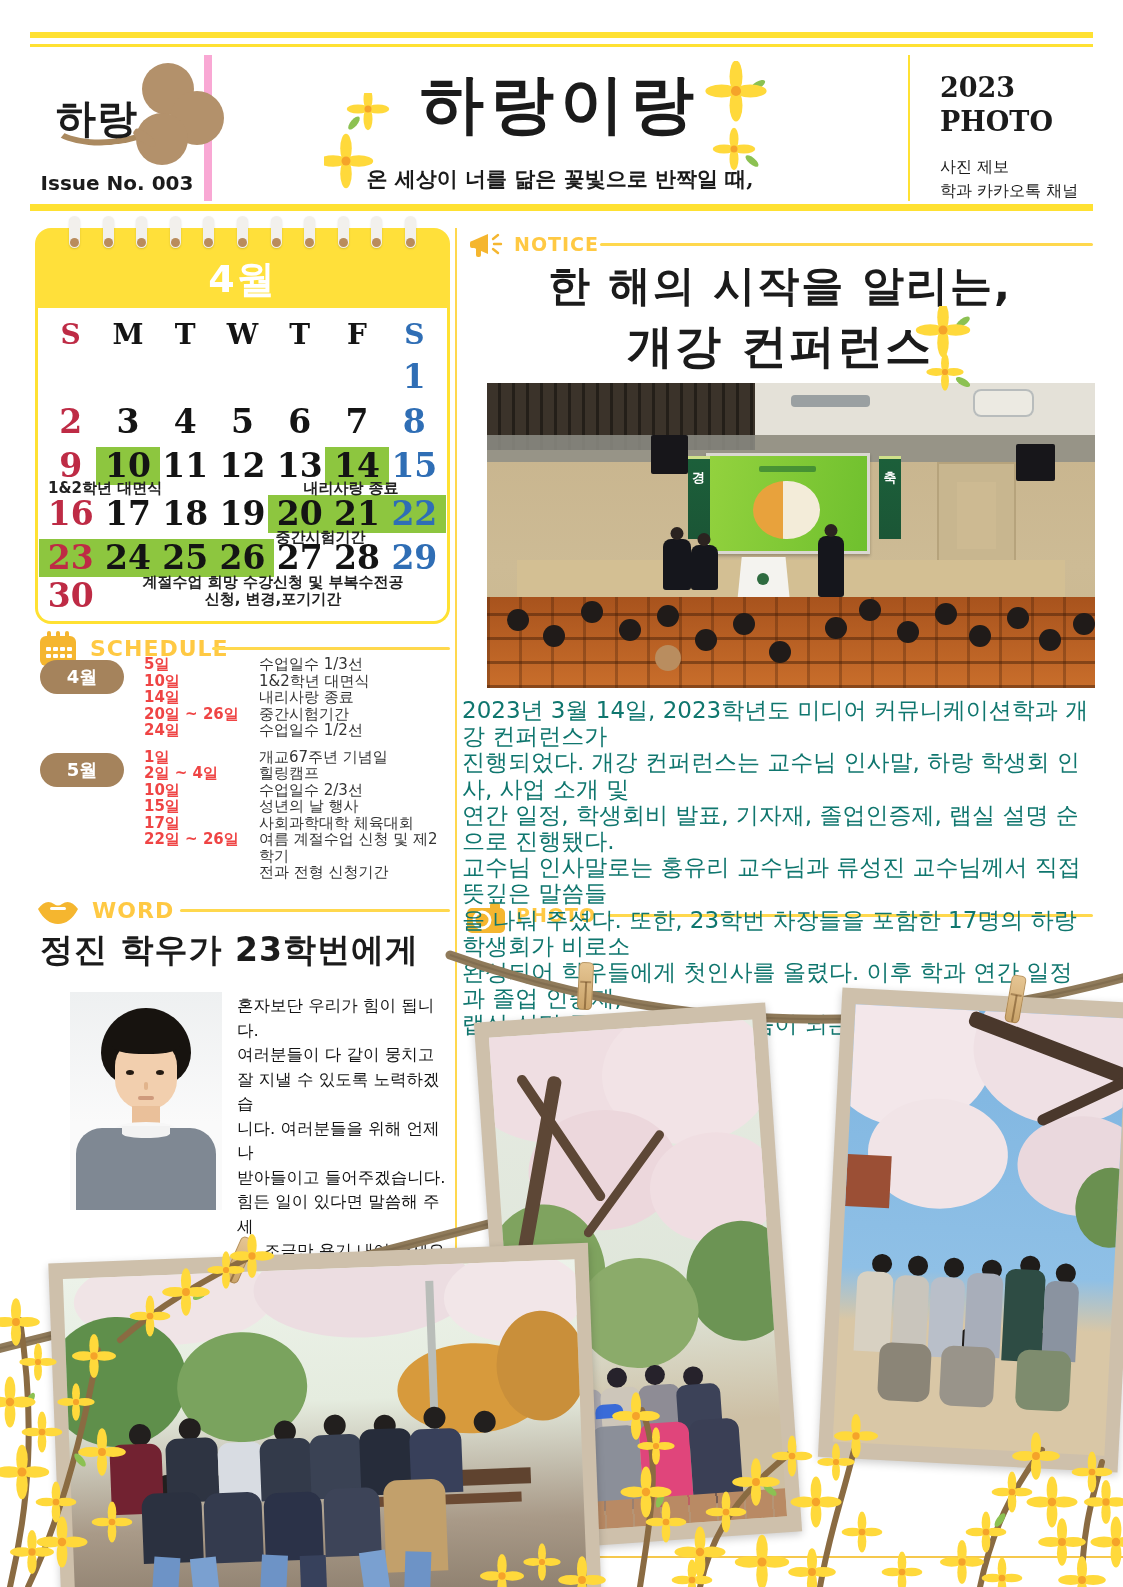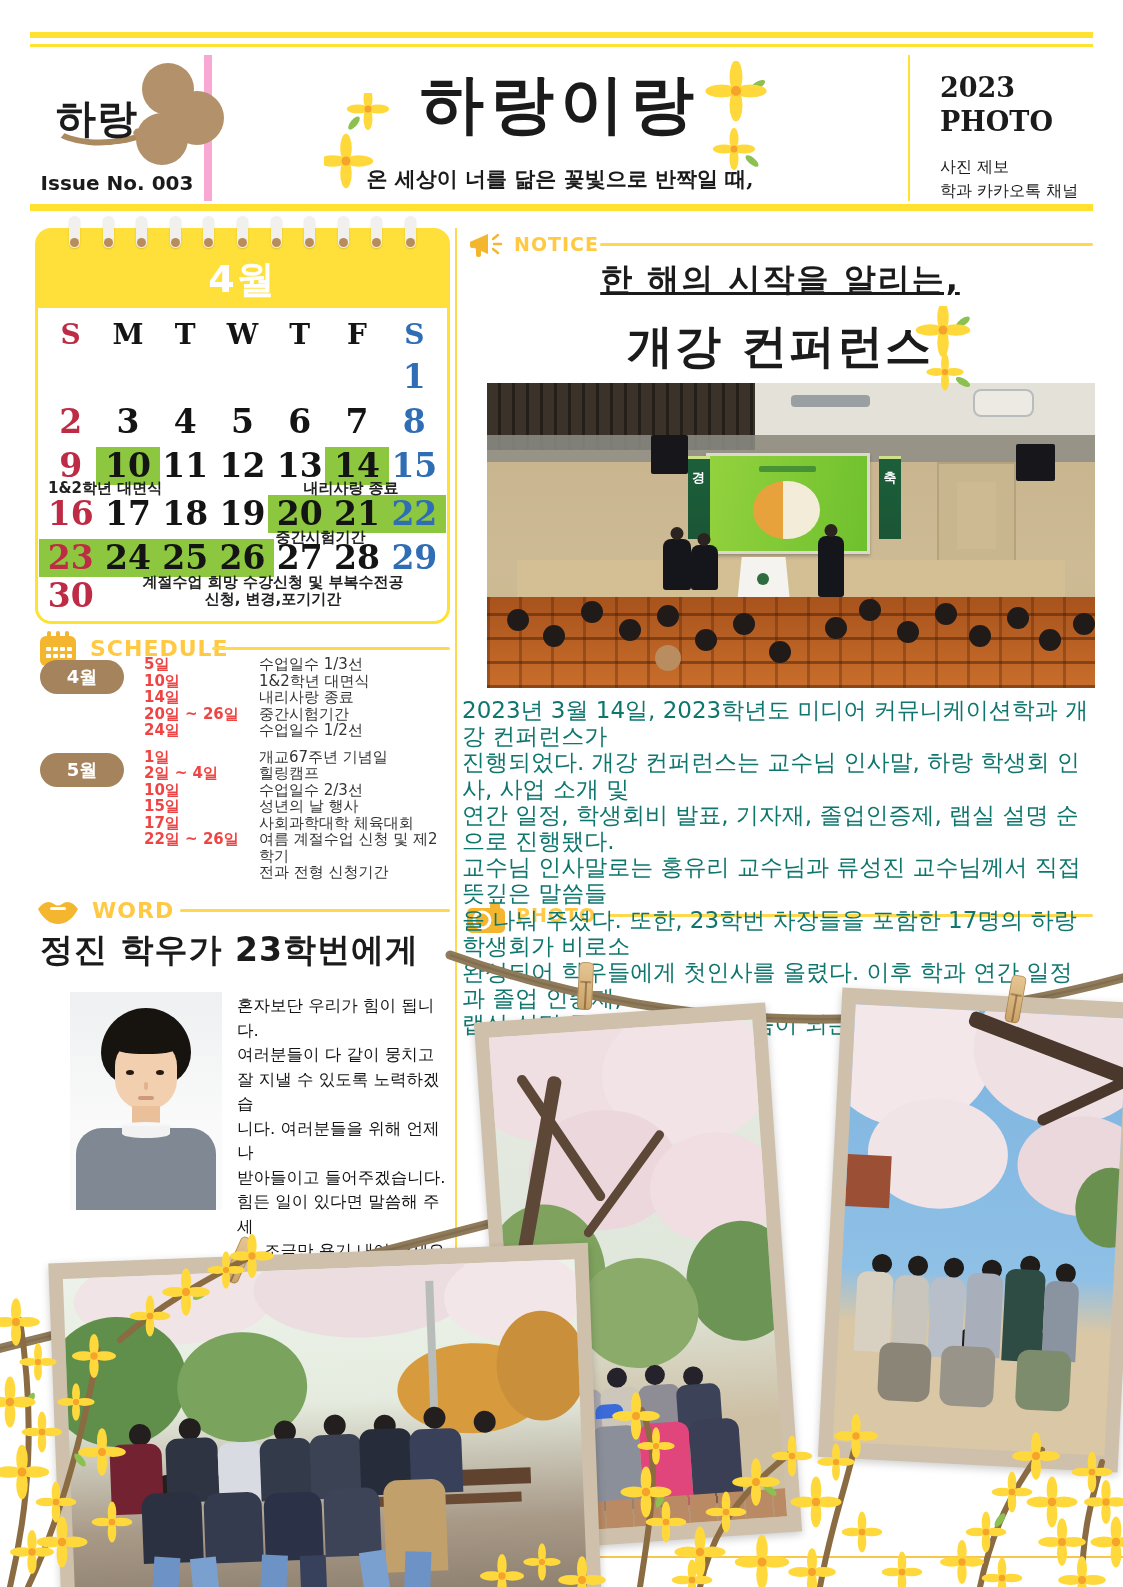--- a/index.html
+++ b/index.html
@@ -100,21 +100,21 @@
      background:#f7f7f7; border-radius:50% 50% 0 0; }
   .portrait .sweater { position:absolute; left:6px; top:136px; width:140px; height:82px;
      background:#7f8893; border-radius:26px 26px 0 0; }
   .portrait .collar { position:absolute; left:52px; top:134px; width:48px; height:12px;
      background:#f2f2f2; border-radius:0 0 40% 40%; }
   .word-msg { position:absolute; left:237px; top:994px; width:214px; font-size:16.5px;
      line-height:24.5px; white-space:pre-line; color:#141414; z-index:3; }
 
   
   .notice-t1 { position:absolute; left:460px; top:258px; width:640px; text-align:center;
-     font-size:32px; font-weight:900; letter-spacing:2px; z-index:3;text-decoration:underline; }
+     font-size:42px; font-weight:900; letter-spacing:2px; z-index:3; }
   .notice-t2 { position:absolute; left:460px; top:316px; width:640px; text-align:center;
      font-size:46px; font-weight:900; letter-spacing:2px; z-index:3; }
   .article { position:absolute; left:462px; top:697px; width:632px; font-size:23px;
      line-height:26.2px; white-space:pre-line; color:#0f766e; z-index:3; }
 
   
   .conf { position:absolute; left:487px; top:383px; width:608px; height:305px; overflow:hidden;
      background:linear-gradient(#c6b28b, #cdbb95 60%, #c9b68e); z-index:3; }
   .conf .ceiling { position:absolute; left:38%; top:0; width:62%; height:17%; background:#e4e1d8; }
   .conf .vent { position:absolute; background:#9aa0a2; border-radius:4px; }

